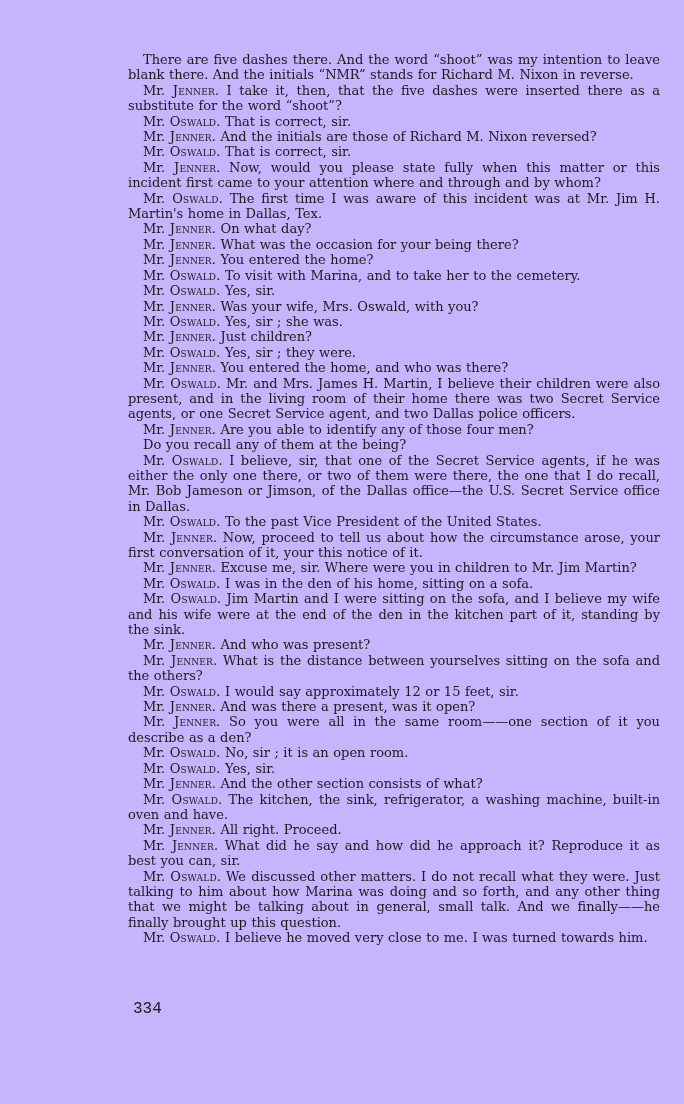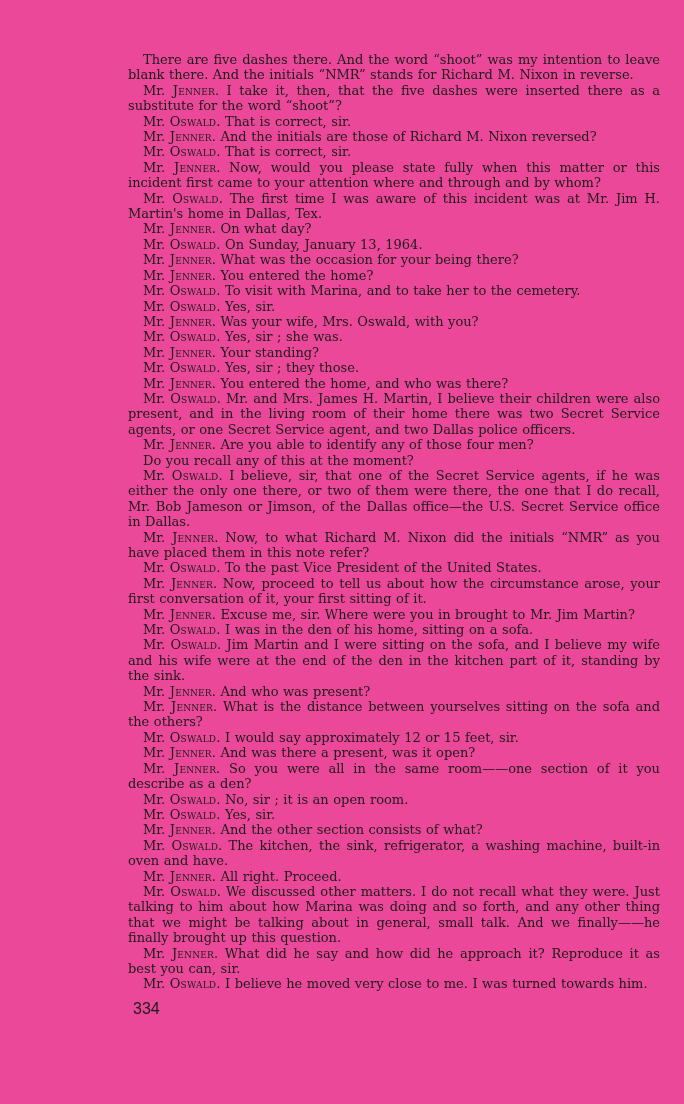--- a/index.html
+++ b/index.html
@@ -4,21 +4,21 @@
 <style>
   html, body {
     margin: 0;
     padding: 0;
     background: #ffffff;
   }
   .page {
     position: relative;
     width: 684px;
     height: 1104px;
-    background: #ec4899;
+    background: #c4b5fd;
     overflow: hidden;
   }
   .text-block {
     position: absolute;
     left: 128px;
     top: 52px;
     width: 532px;
     font-family: "DejaVu Serif", "Liberation Serif", serif;
     font-size: 13px;
     line-height: 15.4px;
@@ -31,66 +31,64 @@
     text-indent: 15px;
   }
   .speaker .sc {
     font-variant: small-caps;
     letter-spacing: 0.2px;
   }
   .page-number {
     position: absolute;
     left: 133px;
     top: 1000px;
-    font-family: Liberation Sans, sans-serif;
+    font-family: Liberation Mono, monospace;
     font-size: 16px;
     color: #1b1b1b;
   }
 </style>
 </head>
 <body>
 
 <div class="page">
   <div class="text-block" id="paragraphs">
       <p class="para"><span>There are five dashes there. And the word “shoot” was my intention to leave blank there. And the initials “NMR” stands for Richard M. Nixon in reverse.</span></p>
       <p class="para"><span class="speaker">Mr. <span class="sc">Jenner</span>. </span><span>I take it, then, that the five dashes were inserted there as a substitute for the word “shoot”?</span></p>
       <p class="para"><span class="speaker">Mr. <span class="sc">Oswald</span>. </span><span>That is correct, sir.</span></p>
       <p class="para"><span class="speaker">Mr. <span class="sc">Jenner</span>. </span><span>And the initials are those of Richard M. Nixon reversed?</span></p>
       <p class="para"><span class="speaker">Mr. <span class="sc">Oswald</span>. </span><span>That is correct, sir.</span></p>
       <p class="para"><span class="speaker">Mr. <span class="sc">Jenner</span>. </span><span>Now, would you please state fully when this matter or this incident first came to your attention where and through and by whom?</span></p>
       <p class="para"><span class="speaker">Mr. <span class="sc">Oswald</span>. </span><span>The first time I was aware of this incident was at Mr. Jim H. Martin's home in Dallas, Tex.</span></p>
       <p class="para"><span class="speaker">Mr. <span class="sc">Jenner</span>. </span><span>On what day?</span></p>
-      <p class="para"><span class="speaker">Mr. <span class="sc">Oswald</span>. </span><span>On Sunday, January 13, 1964.</span></p>
       <p class="para"><span class="speaker">Mr. <span class="sc">Jenner</span>. </span><span>What was the occasion for your being there?</span></p>
       <p class="para"><span class="speaker">Mr. <span class="sc">Jenner</span>. </span><span>You entered the home?</span></p>
       <p class="para"><span class="speaker">Mr. <span class="sc">Oswald</span>. </span><span>To visit with Marina, and to take her to the cemetery.</span></p>
       <p class="para"><span class="speaker">Mr. <span class="sc">Oswald</span>. </span><span>Yes, sir.</span></p>
       <p class="para"><span class="speaker">Mr. <span class="sc">Jenner</span>. </span><span>Was your wife, Mrs. Oswald, with you?</span></p>
       <p class="para"><span class="speaker">Mr. <span class="sc">Oswald</span>. </span><span>Yes, sir ; she was.</span></p>
-      <p class="para"><span class="speaker">Mr. <span class="sc">Jenner</span>. </span><span>Your standing?</span></p>
-      <p class="para"><span class="speaker">Mr. <span class="sc">Oswald</span>. </span><span>Yes, sir ; they those.</span></p>
+      <p class="para"><span class="speaker">Mr. <span class="sc">Jenner</span>. </span><span>Just children?</span></p>
+      <p class="para"><span class="speaker">Mr. <span class="sc">Oswald</span>. </span><span>Yes, sir ; they were.</span></p>
       <p class="para"><span class="speaker">Mr. <span class="sc">Jenner</span>. </span><span>You entered the home, and who was there?</span></p>
       <p class="para"><span class="speaker">Mr. <span class="sc">Oswald</span>. </span><span>Mr. and Mrs. James H. Martin, I believe their children were also present, and in the living room of their home there was two Secret Service agents, or one Secret Service agent, and two Dallas police officers.</span></p>
       <p class="para"><span class="speaker">Mr. <span class="sc">Jenner</span>. </span><span>Are you able to identify any of those four men?</span></p>
-      <p class="para"><span>Do you recall any of this at the moment?</span></p>
+      <p class="para"><span>Do you recall any of them at the being?</span></p>
       <p class="para"><span class="speaker">Mr. <span class="sc">Oswald</span>. </span><span>I believe, sir, that one of the Secret Service agents, if he was either the only one there, or two of them were there, the one that I do recall, Mr. Bob Jameson or Jimson, of the Dallas office—the U.S. Secret Service office in Dallas.</span></p>
-      <p class="para"><span class="speaker">Mr. <span class="sc">Jenner</span>. </span><span>Now, to what Richard M. Nixon did the initials “NMR” as you have placed them in this note refer?</span></p>
       <p class="para"><span class="speaker">Mr. <span class="sc">Oswald</span>. </span><span>To the past Vice President of the United States.</span></p>
-      <p class="para"><span class="speaker">Mr. <span class="sc">Jenner</span>. </span><span>Now, proceed to tell us about how the circumstance arose, your first conversation of it, your first sitting of it.</span></p>
-      <p class="para"><span class="speaker">Mr. <span class="sc">Jenner</span>. </span><span>Excuse me, sir.  Where were you in brought to Mr. Jim Martin?</span></p>
+      <p class="para"><span class="speaker">Mr. <span class="sc">Jenner</span>. </span><span>Now, proceed to tell us about how the circumstance arose, your first conversation of it, your this notice of it.</span></p>
+      <p class="para"><span class="speaker">Mr. <span class="sc">Jenner</span>. </span><span>Excuse me, sir.  Where were you in children to Mr. Jim Martin?</span></p>
       <p class="para"><span class="speaker">Mr. <span class="sc">Oswald</span>. </span><span>I was in the den of his home, sitting on a sofa.</span></p>
       <p class="para"><span class="speaker">Mr. <span class="sc">Oswald</span>. </span><span>Jim Martin and I were sitting on the sofa, and I believe my wife and his wife were at the end of the den in the kitchen part of it, standing by the sink.</span></p>
       <p class="para"><span class="speaker">Mr. <span class="sc">Jenner</span>. </span><span>And who was present?</span></p>
       <p class="para"><span class="speaker">Mr. <span class="sc">Jenner</span>. </span><span>What is the distance between yourselves sitting on the sofa and the others?</span></p>
       <p class="para"><span class="speaker">Mr. <span class="sc">Oswald</span>. </span><span>I would say approximately 12 or 15 feet, sir.</span></p>
       <p class="para"><span class="speaker">Mr. <span class="sc">Jenner</span>. </span><span>And was there a present, was it open?</span></p>
       <p class="para"><span class="speaker">Mr. <span class="sc">Jenner</span>. </span><span>So you were all in the same room——one section of it you describe as a den?</span></p>
       <p class="para"><span class="speaker">Mr. <span class="sc">Oswald</span>. </span><span>No, sir ; it is an open room.</span></p>
       <p class="para"><span class="speaker">Mr. <span class="sc">Oswald</span>. </span><span>Yes, sir.</span></p>
       <p class="para"><span class="speaker">Mr. <span class="sc">Jenner</span>. </span><span>And the other section consists of what?</span></p>
       <p class="para"><span class="speaker">Mr. <span class="sc">Oswald</span>. </span><span>The kitchen, the sink, refrigerator, a washing machine, built-in oven and have.</span></p>
       <p class="para"><span class="speaker">Mr. <span class="sc">Jenner</span>. </span><span>All right.  Proceed.</span></p>
+      <p class="para"><span class="speaker">Mr. <span class="sc">Jenner</span>. </span><span>What did he say and how did he approach it?  Reproduce it as best you can, sir.</span></p>
       <p class="para"><span class="speaker">Mr. <span class="sc">Oswald</span>. </span><span>We discussed other matters.  I do not recall what they were.  Just talking to him about how Marina was doing and so forth, and any other thing that we might be talking about in general, small talk.  And we finally——he finally brought up this question.</span></p>
-      <p class="para"><span class="speaker">Mr. <span class="sc">Jenner</span>. </span><span>What did he say and how did he approach it?  Reproduce it as best you can, sir.</span></p>
       <p class="para"><span class="speaker">Mr. <span class="sc">Oswald</span>. </span><span>I believe he moved very close to me.  I was turned towards him.</span></p>
     </div>
   <div class="page-number">334</div>
 </div>
 
 </body></html>

